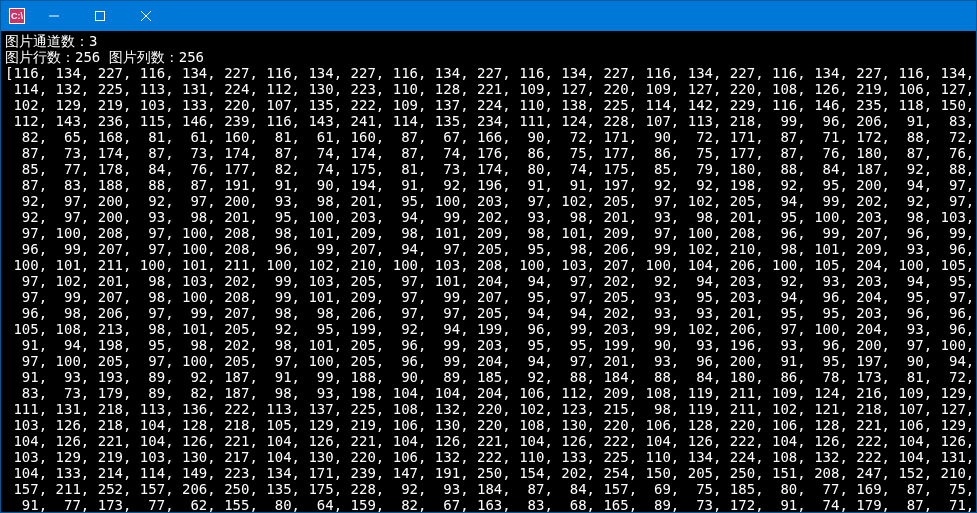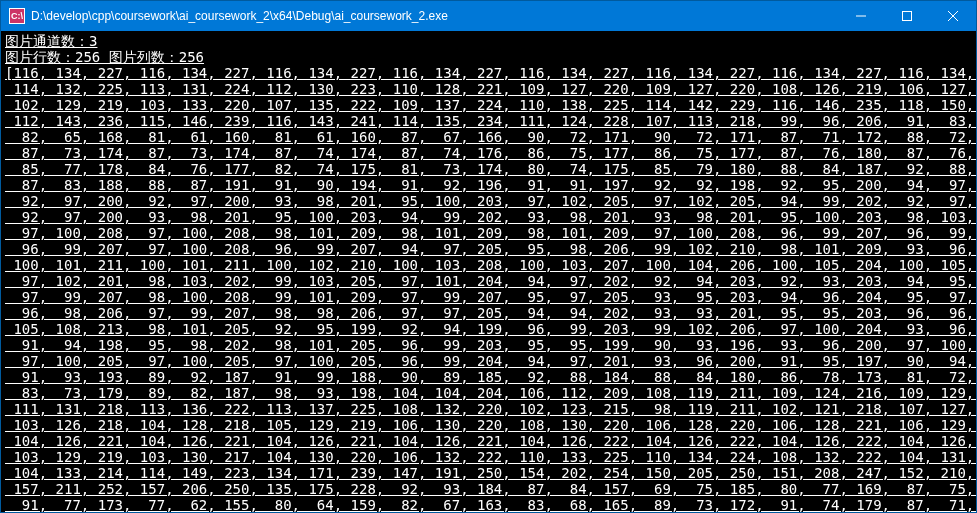--- a/index.html
+++ b/index.html
@@ -73,35 +73,33 @@
     .console {
       flex: 1;
       background: #000;
       color: #fff;
       font-family: 'NSimSun', 'SimSun', 'Consolas', monospace;
       font-size: 14px;
       line-height: 16px;
       padding: 2px 4px;
       overflow: hidden;
       white-space: pre;
-      text-decoration: underline;
     }
     .console-line {
       white-space: pre;
     }
   </style>
 </head>
 <body>
 
 <div class="window">
   <div class="titlebar">
     <div class="titlebar-icon">
       <span>C:\</span>
     </div>
-    <div class="titlebar-text">D:\develop\cpp\coursework\ai_coursework_2\x64\Debug\ai_coursework_2.exe</div>
     <div class="window-controls">
       <div class="win-btn">
         <svg>
             <line x1="0" y1="5" x2="10" y2="5"></line>
           </svg>
       </div>
       <div class="win-btn">
         <svg>
             <rect x="0.5" y="0.5" width="9" height="9"></rect>
           </svg>

